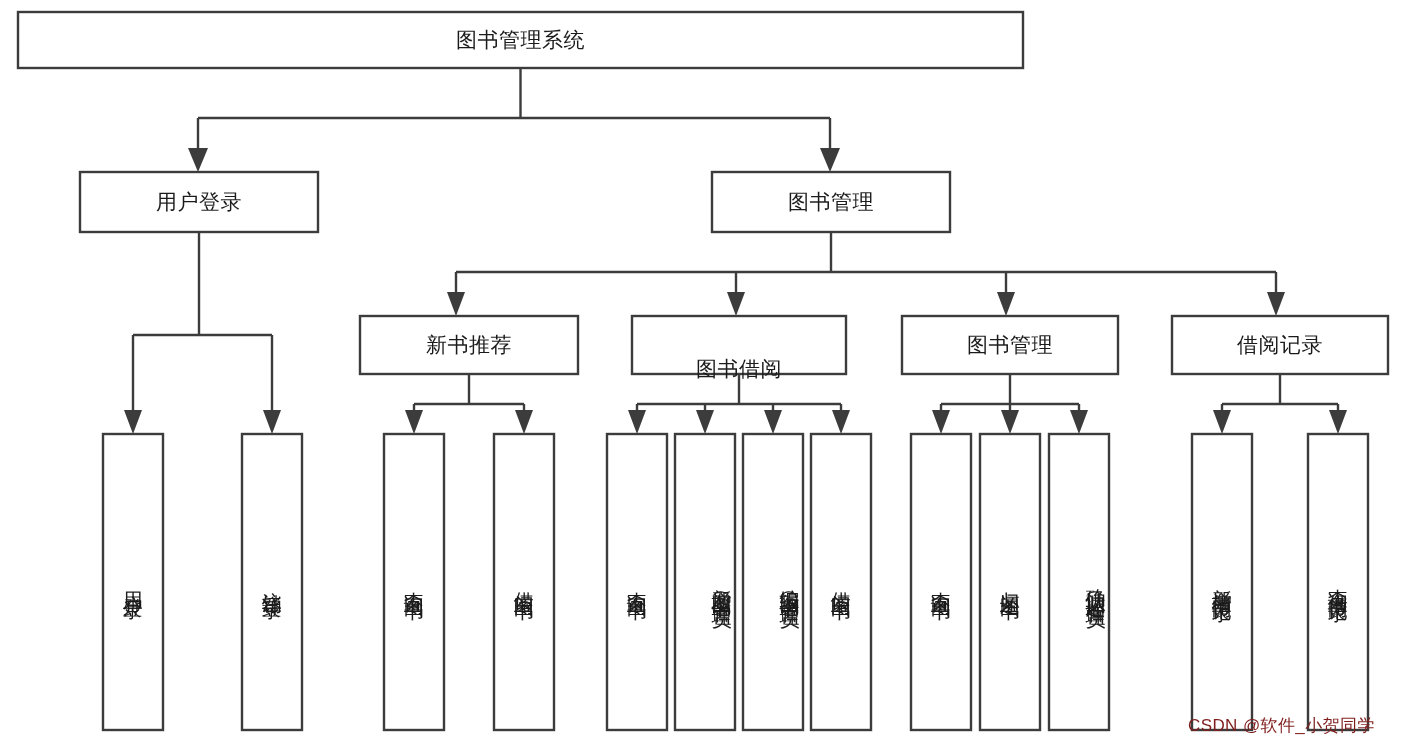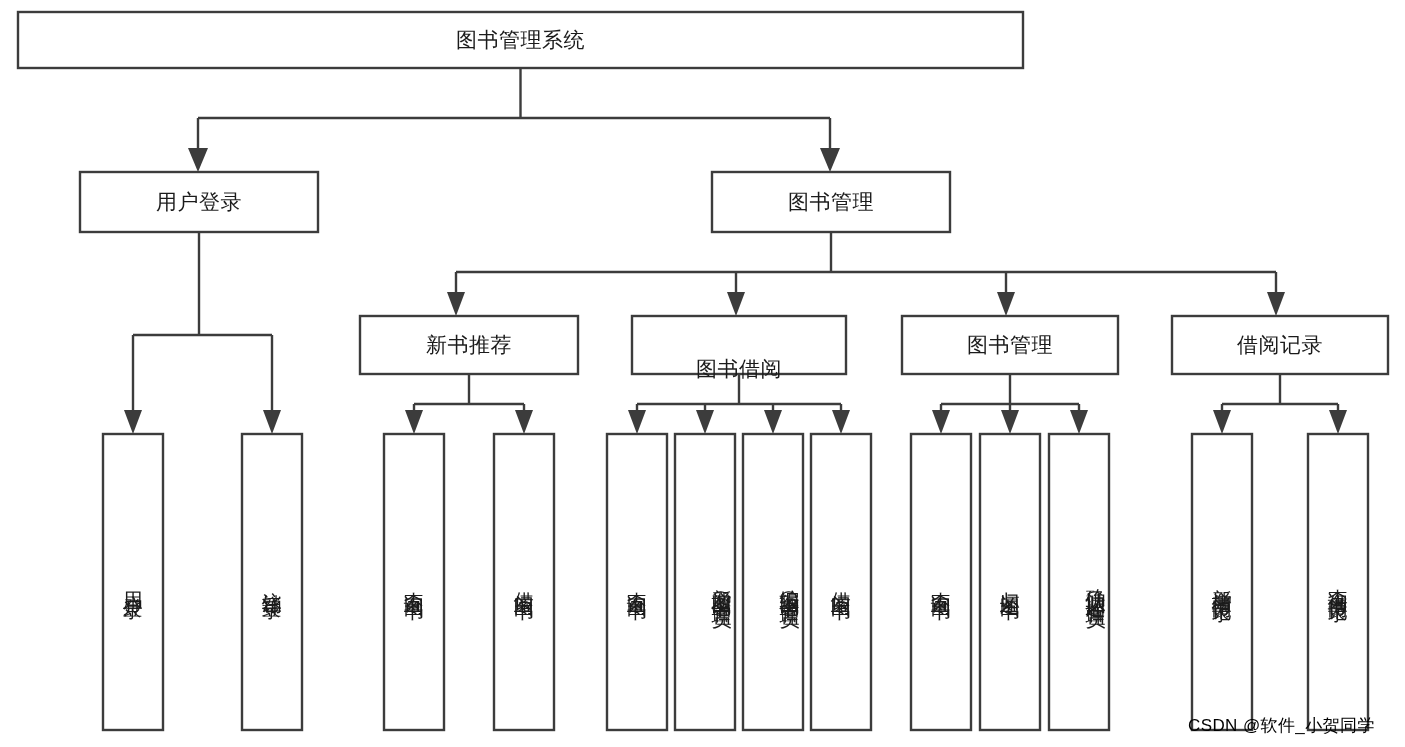--- a/index.html
+++ b/index.html
@@ -63,21 +63,21 @@
     font-size: 20px;
     line-height: 1.32;
     letter-spacing: 3px;
     white-space: nowrap;
   }
   .watermark {
     position: absolute;
     left: 1188px;
     top: 714px;
     font-size: 17px;
-    color: #000000;
+    color: #7f1d1d;
     font-family: "Liberation Sans", "DejaVu Sans", sans-serif;
     white-space: nowrap;
     letter-spacing: 0.4px;
   }
 </style>
 </head>
 <body>
 
 <div id="diagram-root">
 

